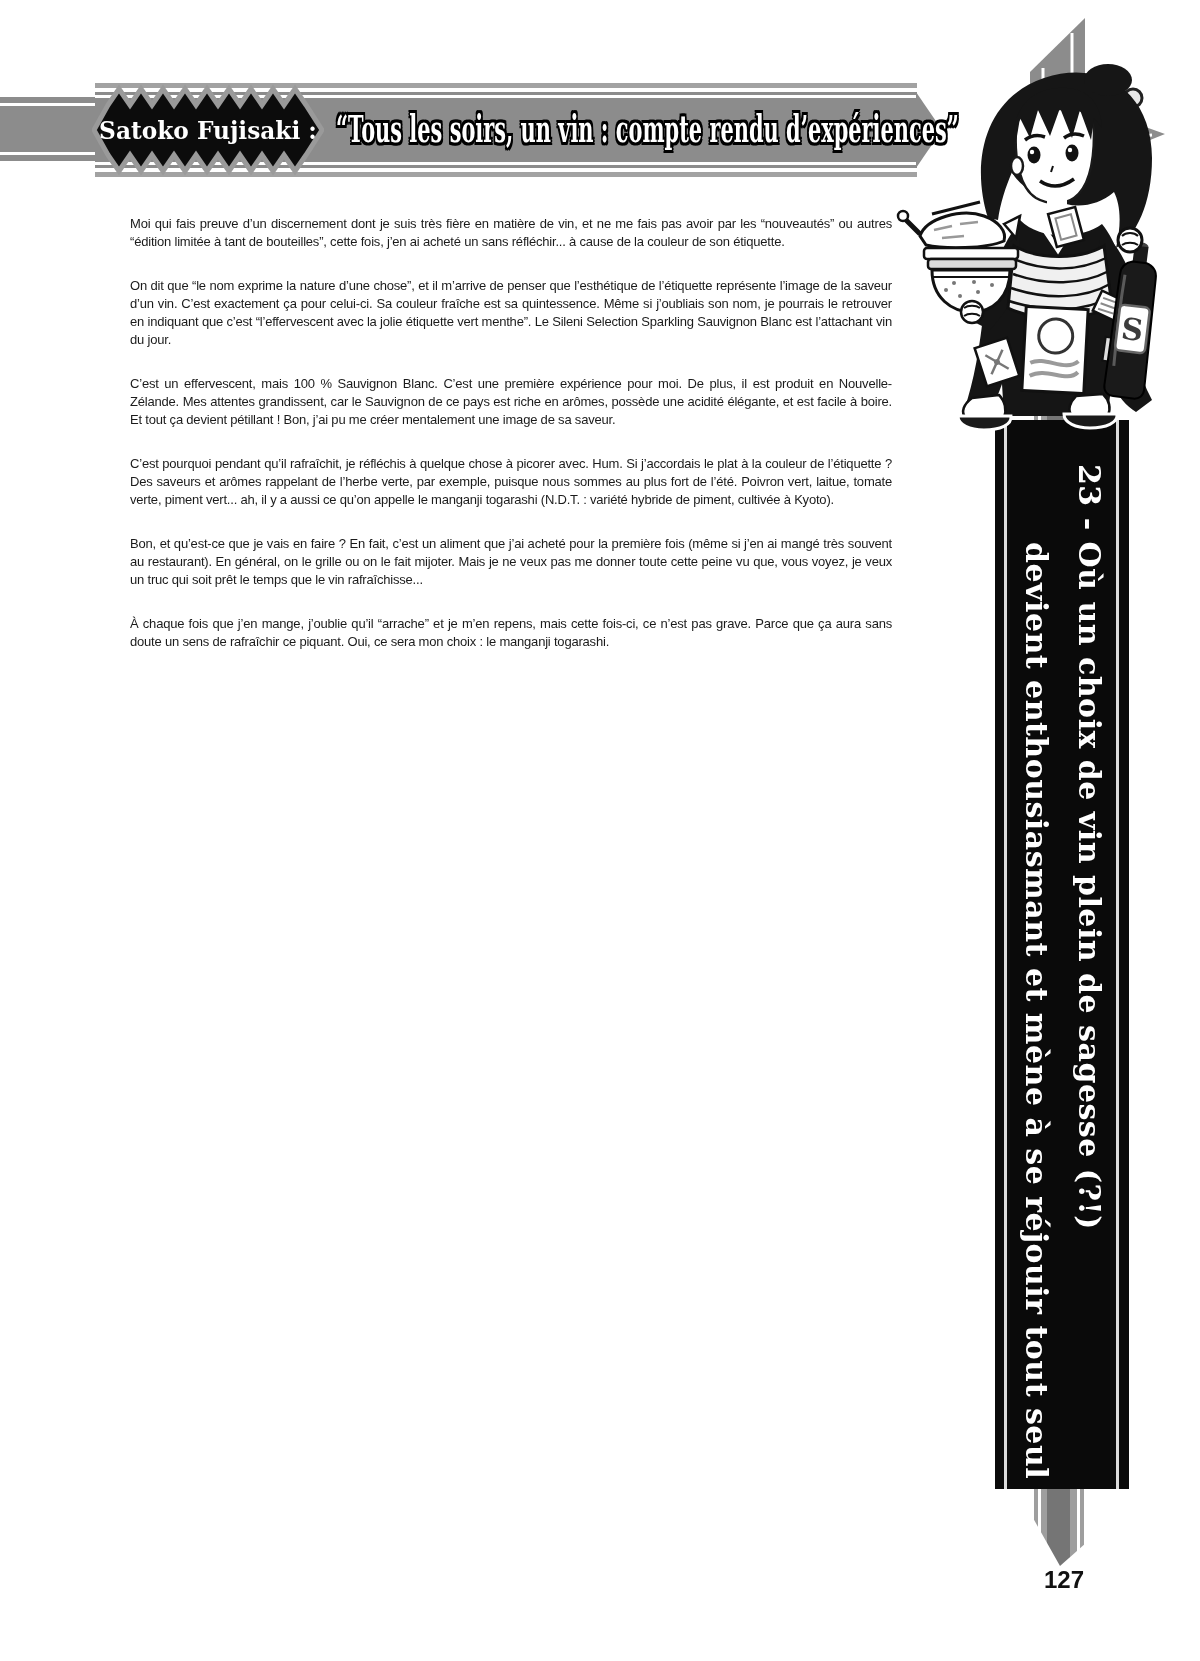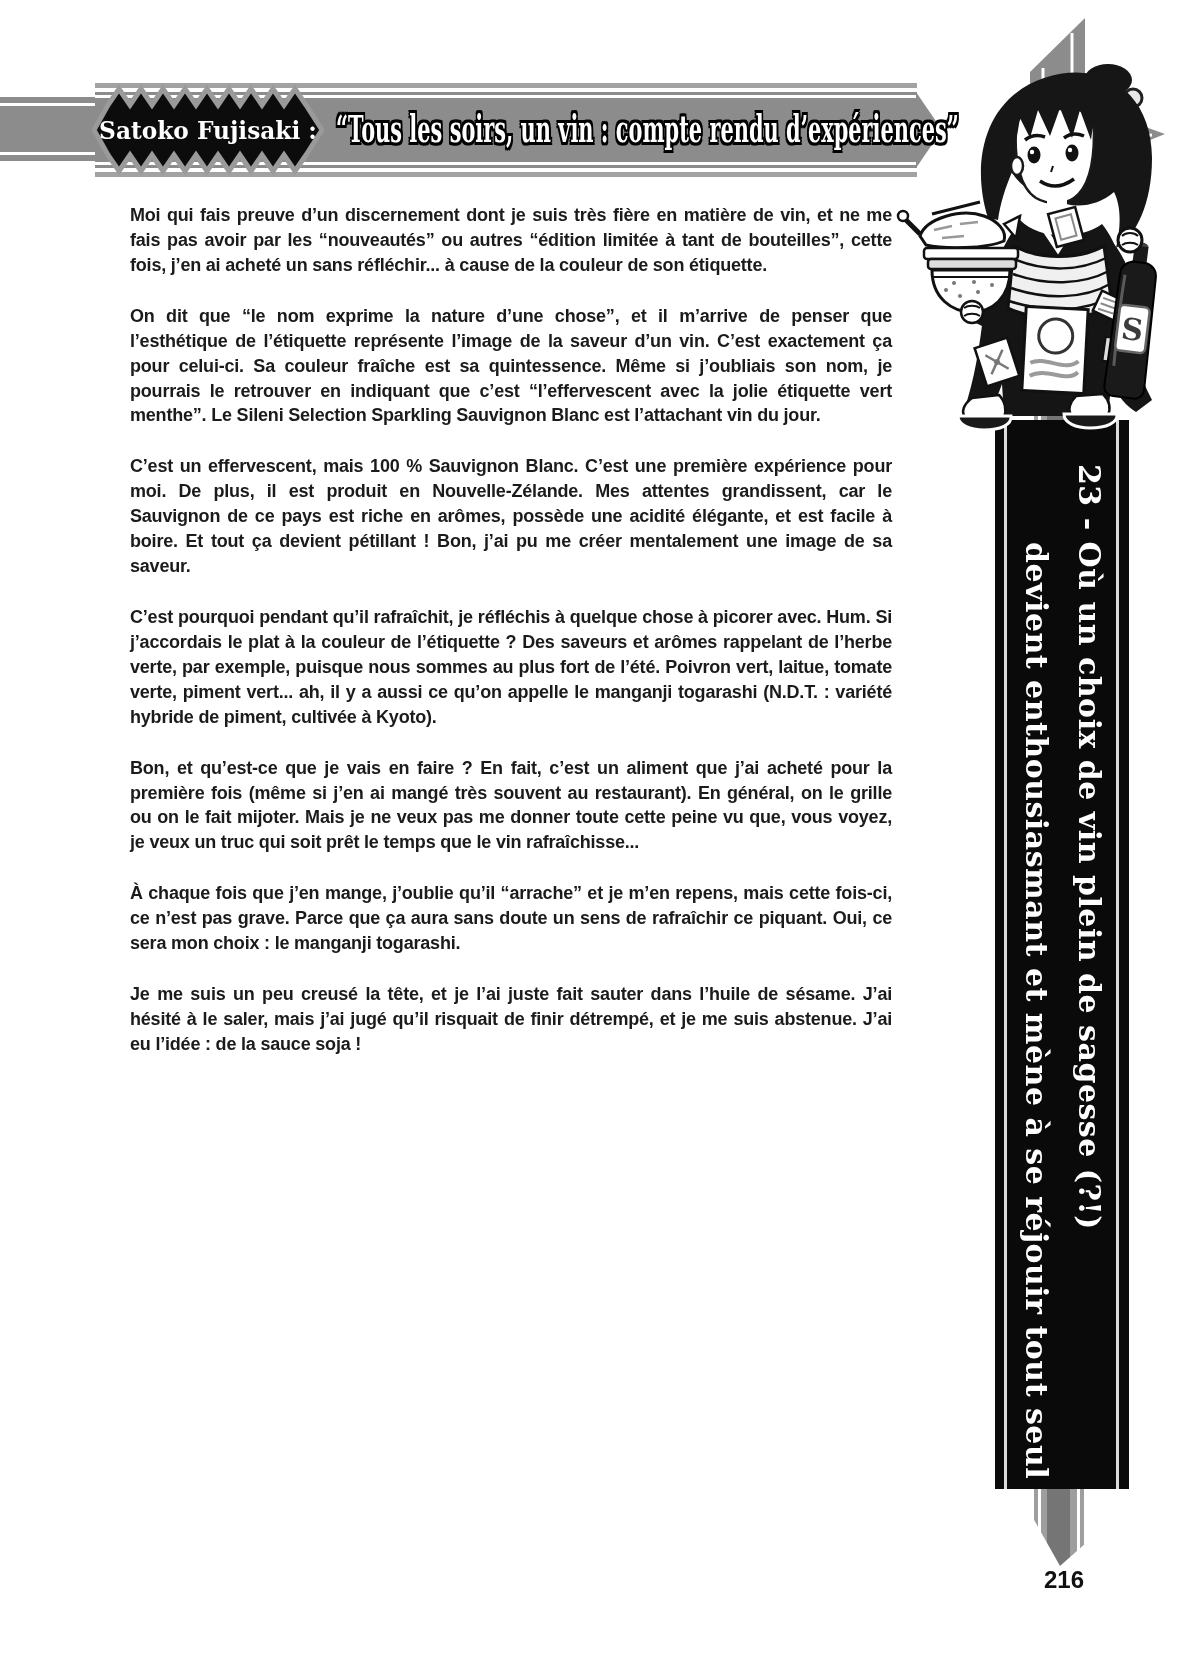--- a/index.html
+++ b/index.html
@@ -36,21 +36,21 @@
   .chapter-text{position:absolute;top:0;right:0;bottom:0;left:0;writing-mode:vertical-rl;
     font-family:"DejaVu Serif",serif;font-weight:bold;color:#fff;padding-right:13px;}
   .vline1{font-size:30px;line-height:54px;padding-top:44px;letter-spacing:0.5px;white-space:nowrap;}
   .vline2{font-size:30px;line-height:52px;padding-top:122px;letter-spacing:0.5px;white-space:nowrap;}
 
   
   .mascot{position:absolute;left:868px;top:8px;z-index:4;}
 
   
   .article{position:absolute;left:130px;top:203px;width:762px;z-index:1;}
-  .article p{margin:0 0 26px 0;font-size:18px;line-height:1.385;font-weight:bold;color:#1b1b1b;
+  .article p{margin:12px 0 26px 0;font-size:13px;line-height:1.385;font-weight:normal;color:#1b1b1b;
     text-align:justify;letter-spacing:-0.2px;}
 
   
   .page-number{position:absolute;left:1024px;top:1566px;width:80px;z-index:3;text-align:center;
     font-size:24px;font-weight:bold;color:#111;}
 </style>
 </head>
 <body>
 
 <div class="page">
@@ -179,17 +179,16 @@
     </g>
   </svg>
 
   <main class="article">
     <p>Moi qui fais preuve d’un discernement dont je suis très fière en matière de vin, et ne me fais pas avoir par les “nouveautés” ou autres “édition limitée à tant de bouteilles”, cette fois, j’en ai acheté un sans réfléchir... à cause de la couleur de son étiquette.</p>
     <p>On dit que “le nom exprime la nature d’une chose”, et il m’arrive de penser que l’esthétique de l’étiquette représente l’image de la saveur d’un vin. C’est exactement ça pour celui-ci. Sa couleur fraîche est sa quintessence. Même si j’oubliais son nom, je pourrais le retrouver en indiquant que c’est “l’effervescent avec la jolie étiquette vert menthe”. Le Sileni Selection Sparkling Sauvignon Blanc est l’attachant vin du jour.</p>
     <p>C’est un effervescent, mais 100 % Sauvignon Blanc. C’est une première expérience pour moi. De plus, il est produit en Nouvelle-Zélande. Mes attentes grandissent, car le Sauvignon de ce pays est riche en arômes, possède une acidité élégante, et est facile à boire. Et tout ça devient pétillant ! Bon, j’ai pu me créer mentalement une image de sa saveur.</p>
     <p>C’est pourquoi pendant qu’il rafraîchit, je réfléchis à quelque chose à picorer avec. Hum. Si j’accordais le plat à la couleur de l’étiquette ? Des saveurs et arômes rappelant de l’herbe verte, par exemple, puisque nous sommes au plus fort de l’été. Poivron vert, laitue, tomate verte, piment vert... ah, il y a aussi ce qu’on appelle le manganji togarashi (N.D.T. : variété hybride de piment, cultivée à Kyoto).</p>
     <p>Bon, et qu’est-ce que je vais en faire ? En fait, c’est un aliment que j’ai acheté pour la première fois (même si j’en ai mangé très souvent au restaurant). En général, on le grille ou on le fait mijoter. Mais je ne veux pas me donner toute cette peine vu que, vous voyez, je veux un truc qui soit prêt le temps que le vin rafraîchisse...</p>
     <p>À chaque fois que j’en mange, j’oublie qu’il “arrache” et je m’en repens, mais cette fois-ci, ce n’est pas grave. Parce que ça aura sans doute un sens de rafraîchir ce piquant. Oui, ce sera mon choix : le manganji togarashi.</p>
-    <p>Je me suis un peu creusé la tête, et je l’ai juste fait sauter dans l’huile de sésame. J’ai hésité à le saler, mais j’ai jugé qu’il risquait de finir détrempé, et je me suis abstenue. J’ai eu l’idée : de la sauce soja !</p>
   </main>
 
-  <div class="page-number">216</div>
+  <div class="page-number">127</div>
 </div>
 
 </body></html>

